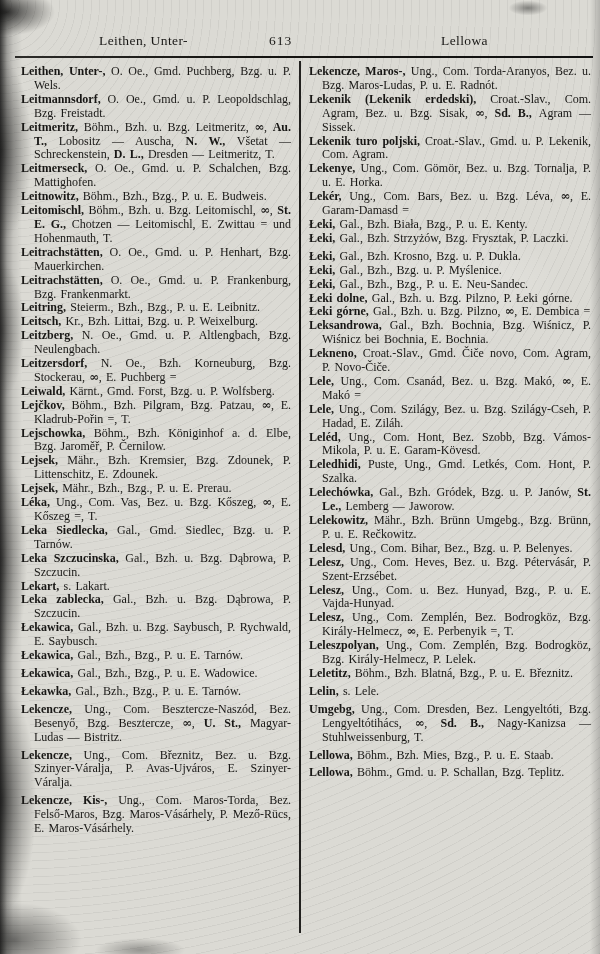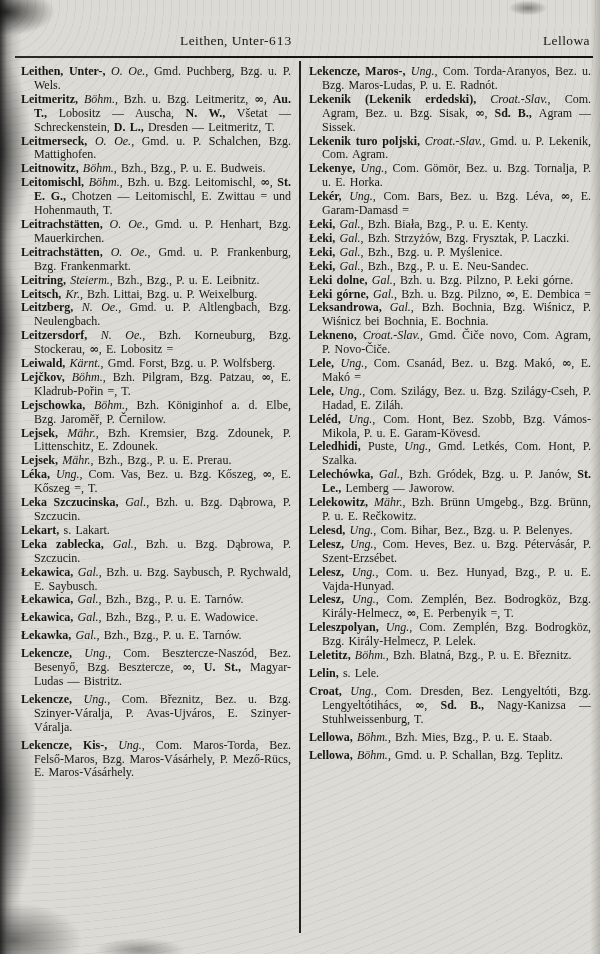--- a/index.html
+++ b/index.html
@@ -25,21 +25,21 @@
       radial-gradient(ellipse 160px 120px at 45% 70%, rgba(255,255,255,.18), rgba(0,0,0,0) 65%),
       linear-gradient(90deg, rgba(15,15,15,.8) 0px, rgba(40,40,40,.35) 7px, rgba(70,70,70,.15) 13px, rgba(0,0,0,0) 22px),
       linear-gradient(270deg, rgba(60,60,60,.25) 0px, rgba(0,0,0,0) 10px),
       repeating-radial-gradient(circle at 3px 5px, rgba(30,30,30,.06) 0 .6px, rgba(0,0,0,0) 1.1px 8px);
   }
   .running-head{
     position:absolute;top:33px;left:18px;right:10px;
     display:flex;align-items:baseline;
     font-size:13.5px;letter-spacing:.4px;
   }
-  .rh-cell{flex:1;text-align:right;}
+  .rh-cell{flex:1;text-align:center;}
   .rh-page{flex:0 0 70px;text-align:left;letter-spacing:1px;}
   .hrule{
     position:absolute;left:15px;right:7px;top:56px;height:2px;
     background:linear-gradient(90deg,#2c2b28,#151411 40%,#111);
   }
   .vdivider{
     position:absolute;left:299px;top:61px;width:2px;height:872px;
     background:linear-gradient(#232220,#141311 30%,#232220);
   }
   .columns{
@@ -51,21 +51,21 @@
   .col.right{width:282px;}
   .entry{
     margin:0;
     padding-left:13px;text-indent:-13px;
     text-align:justify;
     font-size:12px;line-height:13.9px;
     word-spacing:1.2px;
   }
   .entry.gap{margin-top:4px;}
   .bold{font-weight:bold;}
-  .italic{font-style:italic;}
+  .italic{}
   .posthorn{
     font-weight:bold;font-style:normal;letter-spacing:-.5px;
     font-family:"DejaVu Serif",serif;
   }
 </style>
 </head>
 <body>
 
 <div class="page">
 
@@ -74,73 +74,76 @@
     <span class="rh-page">613</span>
     <span class="rh-cell">Lellowa</span>
   </div>
 
   <div class="hrule"></div>
   <div class="vdivider"></div>
 
   <div class="columns">
     <div class="col left">
         <p class="entry"><span class="bold">Leithen, Unter-, </span><span class="italic">O. Oe.</span><span class="">, Gmd. Puchberg, Bzg. u. P. Wels.</span></p>
+        <p class="entry"><span class="bold">Leitmannsdorf, </span><span class="italic">O. Oe.</span><span class="">, Gmd. u. P. Leopoldschlag, Bzg. Freistadt.</span></p>
         <p class="entry"><span class="bold">Leitmeritz, </span><span class="italic">Böhm.</span><span class="">, Bzh. u. Bzg. Leitmeritz, </span><span class="posthorn">∞</span><span class="">, </span><span class="bold">Au. T., </span><span class="">Lobositz — Auscha, </span><span class="bold">N. W., </span><span class="">Všetat — Schreckenstein, </span><span class="bold">D. L., </span><span class="">Dresden — Leitmeritz, T.</span></p>
         <p class="entry"><span class="bold">Leitmerseck, </span><span class="italic">O. Oe.</span><span class="">, Gmd. u. P. Schalchen, Bzg. Mattighofen.</span></p>
         <p class="entry"><span class="bold">Leitnowitz, </span><span class="italic">Böhm.</span><span class="">, Bzh., Bzg., P. u. E. Budweis.</span></p>
         <p class="entry"><span class="bold">Leitomischl, </span><span class="italic">Böhm.</span><span class="">, Bzh. u. Bzg. Leitomischl, </span><span class="posthorn">∞</span><span class="">, </span><span class="bold">St. E. G., </span><span class="">Chotzen — Leitomischl, E. Zwittau = und Hohenmauth, T.</span></p>
         <p class="entry"><span class="bold">Leitrachstätten, </span><span class="italic">O. Oe.</span><span class="">, Gmd. u. P. Henhart, Bzg. Mauerkirchen.</span></p>
         <p class="entry"><span class="bold">Leitrachstätten, </span><span class="italic">O. Oe.</span><span class="">, Gmd. u. P. Frankenburg, Bzg. Frankenmarkt.</span></p>
         <p class="entry"><span class="bold">Leitring, </span><span class="italic">Steierm.</span><span class="">, Bzh., Bzg., P. u. E. Leibnitz.</span></p>
         <p class="entry"><span class="bold">Leitsch, </span><span class="italic">Kr.</span><span class="">, Bzh. Littai, Bzg. u. P. Weixelburg.</span></p>
         <p class="entry"><span class="bold">Leitzberg, </span><span class="italic">N. Oe.</span><span class="">, Gmd. u. P. Altlengbach, Bzg. Neulengbach.</span></p>
-        <p class="entry"><span class="bold">Leitzersdorf, </span><span class="italic">N. Oe.</span><span class="">, Bzh. Korneuburg, Bzg. Stockerau, </span><span class="posthorn">∞</span><span class="">, E. Lobositz =</span></p>
+        <p class="entry"><span class="bold">Leitzersdorf, </span><span class="italic">N. Oe.</span><span class="">, Bzh. Korneuburg, Bzg. Stockerau, </span><span class="posthorn">∞</span><span class="">, E. Puchberg =</span></p>
         <p class="entry"><span class="bold">Leiwald, </span><span class="italic">Kärnt.</span><span class="">, Gmd. Forst, Bzg. u. P. Wolfsberg.</span></p>
         <p class="entry"><span class="bold">Lejčkov, </span><span class="italic">Böhm.</span><span class="">, Bzh. Pilgram, Bzg. Patzau, </span><span class="posthorn">∞</span><span class="">, E. Kladrub-Pořin =, T.</span></p>
         <p class="entry"><span class="bold">Lejschowka, </span><span class="italic">Böhm.</span><span class="">, Bzh. Königinhof a. d. Elbe, Bzg. Jaroměř, P. Černilow.</span></p>
         <p class="entry"><span class="bold">Lejsek, </span><span class="italic">Mähr.</span><span class="">, Bzh. Kremsier, Bzg. Zdounek, P. Littenschitz, E. Zdounek.</span></p>
         <p class="entry"><span class="bold">Lejsek, </span><span class="italic">Mähr.</span><span class="">, Bzh., Bzg., P. u. E. Prerau.</span></p>
         <p class="entry"><span class="bold">Léka, </span><span class="italic">Ung.</span><span class="">, Com. Vas, Bez. u. Bzg. Kőszeg, </span><span class="posthorn">∞</span><span class="">, E. Kőszeg =, T.</span></p>
+        <p class="entry"><span class="bold">Leka Siedlecka, </span><span class="italic">Gal.</span><span class="">, Gmd. Siedlec, Bzg. u. P. Tarnów.</span></p>
         <p class="entry"><span class="bold">Leka Szczucinska, </span><span class="italic">Gal.</span><span class="">, Bzh. u. Bzg. Dąbrowa, P. Szczucin.</span></p>
         <p class="entry"><span class="bold">Lekart, </span><span class="">s. Lakart.</span></p>
         <p class="entry"><span class="bold">Leka zablecka, </span><span class="italic">Gal.</span><span class="">, Bzh. u. Bzg. Dąbrowa, P. Szczucin.</span></p>
         <p class="entry"><span class="bold">Łekawica, </span><span class="italic">Gal.</span><span class="">, Bzh. u. Bzg. Saybusch, P. Rychwald, E. Saybusch.</span></p>
         <p class="entry"><span class="bold">Łekawica, </span><span class="italic">Gal.</span><span class="">, Bzh., Bzg., P. u. E. Tarnów.</span></p>
         <p class="entry gap"><span class="bold">Łekawica, </span><span class="italic">Gal.</span><span class="">, Bzh., Bzg., P. u. E. Wadowice.</span></p>
         <p class="entry gap"><span class="bold">Łekawka, </span><span class="italic">Gal.</span><span class="">, Bzh., Bzg., P. u. E. Tarnów.</span></p>
         <p class="entry gap"><span class="bold">Lekencze, </span><span class="italic">Ung.</span><span class="">, Com. Besztercze-Naszód, Bez. Besenyő, Bzg. Besztercze, </span><span class="posthorn">∞</span><span class="">, </span><span class="bold">U. St., </span><span class="">Magyar-Ludas — Bistritz.</span></p>
         <p class="entry gap"><span class="bold">Lekencze, </span><span class="italic">Ung.</span><span class="">, Com. Březnitz, Bez. u. Bzg. Szinyer-Váralja, P. Avas-Ujváros, E. Szinyer-Váralja.</span></p>
         <p class="entry gap"><span class="bold">Lekencze, Kis-, </span><span class="italic">Ung.</span><span class="">, Com. Maros-Torda, Bez. Felső-Maros, Bzg. Maros-Vásárhely, P. Mező-Rücs, E. Maros-Vásárhely.</span></p>
       </div>
     <div class="col right">
         <p class="entry"><span class="bold">Lekencze, Maros-, </span><span class="italic">Ung.</span><span class="">, Com. Torda-Aranyos, Bez. u. Bzg. Maros-Ludas, P. u. E. Radnót.</span></p>
         <p class="entry"><span class="bold">Lekenik (Lekenik erdedski), </span><span class="italic">Croat.-Slav.</span><span class="">, Com. Agram, Bez. u. Bzg. Sisak, </span><span class="posthorn">∞</span><span class="">, </span><span class="bold">Sd. B., </span><span class="">Agram — Sissek.</span></p>
         <p class="entry"><span class="bold">Lekenik turo poljski, </span><span class="italic">Croat.-Slav.</span><span class="">, Gmd. u. P. Lekenik, Com. Agram.</span></p>
         <p class="entry"><span class="bold">Lekenye, </span><span class="italic">Ung.</span><span class="">, Com. Gömör, Bez. u. Bzg. Tornalja, P. u. E. Horka.</span></p>
         <p class="entry"><span class="bold">Lekér, </span><span class="italic">Ung.</span><span class="">, Com. Bars, Bez. u. Bzg. Léva, </span><span class="posthorn">∞</span><span class="">, E. Garam-Damasd =</span></p>
         <p class="entry"><span class="bold">Łeki, </span><span class="italic">Gal.</span><span class="">, Bzh. Biała, Bzg., P. u. E. Kenty.</span></p>
         <p class="entry"><span class="bold">Łeki, </span><span class="italic">Gal.</span><span class="">, Bzh. Strzyżów, Bzg. Frysztak, P. Laczki.</span></p>
+        <p class="entry gap"><span class="bold">Łeki, </span><span class="italic">Gal.</span><span class="">, Bzh. Krosno, Bzg. u. P. Dukla.</span></p>
         <p class="entry"><span class="bold">Łeki, </span><span class="italic">Gal.</span><span class="">, Bzh., Bzg. u. P. Myślenice.</span></p>
         <p class="entry"><span class="bold">Łeki, </span><span class="italic">Gal.</span><span class="">, Bzh., Bzg., P. u. E. Neu-Sandec.</span></p>
         <p class="entry"><span class="bold">Łeki dolne, </span><span class="italic">Gal.</span><span class="">, Bzh. u. Bzg. Pilzno, P. Łeki górne.</span></p>
         <p class="entry"><span class="bold">Łeki górne, </span><span class="italic">Gal.</span><span class="">, Bzh. u. Bzg. Pilzno, </span><span class="posthorn">∞</span><span class="">, E. Dembica =</span></p>
         <p class="entry"><span class="bold">Leksandrowa, </span><span class="italic">Gal.</span><span class="">, Bzh. Bochnia, Bzg. Wiśnicz, P. Wiśnicz bei Bochnia, E. Bochnia.</span></p>
         <p class="entry"><span class="bold">Lekneno, </span><span class="italic">Croat.-Slav.</span><span class="">, Gmd. Čiče novo, Com. Agram, P. Novo-Čiče.</span></p>
         <p class="entry"><span class="bold">Lele, </span><span class="italic">Ung.</span><span class="">, Com. Csanád, Bez. u. Bzg. Makó, </span><span class="posthorn">∞</span><span class="">, E. Makó =</span></p>
         <p class="entry"><span class="bold">Lele, </span><span class="italic">Ung.</span><span class="">, Com. Szilágy, Bez. u. Bzg. Szilágy-Cseh, P. Hadad, E. Ziláh.</span></p>
         <p class="entry"><span class="bold">Leléd, </span><span class="italic">Ung.</span><span class="">, Com. Hont, Bez. Szobb, Bzg. Vámos-Mikola, P. u. E. Garam-Kövesd.</span></p>
         <p class="entry"><span class="bold">Leledhidi, </span><span class="">Puste, </span><span class="italic">Ung.</span><span class="">, Gmd. Letkés, Com. Hont, P. Szalka.</span></p>
         <p class="entry"><span class="bold">Lelechówka, </span><span class="italic">Gal.</span><span class="">, Bzh. Gródek, Bzg. u. P. Janów, </span><span class="bold">St. Le., </span><span class="">Lemberg — Jaworow.</span></p>
         <p class="entry"><span class="bold">Lelekowitz, </span><span class="italic">Mähr.</span><span class="">, Bzh. Brünn Umgebg., Bzg. Brünn, P. u. E. Rečkowitz.</span></p>
         <p class="entry"><span class="bold">Lelesd, </span><span class="italic">Ung.</span><span class="">, Com. Bihar, Bez., Bzg. u. P. Belenyes.</span></p>
         <p class="entry"><span class="bold">Lelesz, </span><span class="italic">Ung.</span><span class="">, Com. Heves, Bez. u. Bzg. Pétervásár, P. Szent-Erzsébet.</span></p>
         <p class="entry"><span class="bold">Lelesz, </span><span class="italic">Ung.</span><span class="">, Com. u. Bez. Hunyad, Bzg., P. u. E. Vajda-Hunyad.</span></p>
         <p class="entry"><span class="bold">Lelesz, </span><span class="italic">Ung.</span><span class="">, Com. Zemplén, Bez. Bodrogköz, Bzg. Király-Helmecz, </span><span class="posthorn">∞</span><span class="">, E. Perbenyik =, T.</span></p>
         <p class="entry"><span class="bold">Leleszpolyan, </span><span class="italic">Ung.</span><span class="">, Com. Zemplén, Bzg. Bodrogköz, Bzg. Király-Helmecz, P. Lelek.</span></p>
         <p class="entry"><span class="bold">Leletitz, </span><span class="italic">Böhm.</span><span class="">, Bzh. Blatná, Bzg., P. u. E. Březnitz.</span></p>
         <p class="entry gap"><span class="bold">Lelin, </span><span class="">s. Lele.</span></p>
-        <p class="entry gap"><span class="bold">Croat, </span><span class="italic">Ung.</span><span class="">, Com. Dresden, Bez. Lengyeltóti, Bzg. Lengyeltótihács, </span><span class="posthorn">∞</span><span class="">, </span><span class="bold">Sd. B., </span><span class="">Nagy-Kanizsa — Stuhlweissenburg, T.</span></p>
+        <p class="entry gap"><span class="bold">Umgebg, </span><span class="italic">Ung.</span><span class="">, Com. Dresden, Bez. Lengyeltóti, Bzg. Lengyeltótihács, </span><span class="posthorn">∞</span><span class="">, </span><span class="bold">Sd. B., </span><span class="">Nagy-Kanizsa — Stuhlweissenburg, T.</span></p>
         <p class="entry gap"><span class="bold">Lellowa, </span><span class="italic">Böhm.</span><span class="">, Bzh. Mies, Bzg., P. u. E. Staab.</span></p>
         <p class="entry gap"><span class="bold">Lellowa, </span><span class="italic">Böhm.</span><span class="">, Gmd. u. P. Schallan, Bzg. Teplitz.</span></p>
       </div>
   </div>
 
 </div>
 
 </body></html>

